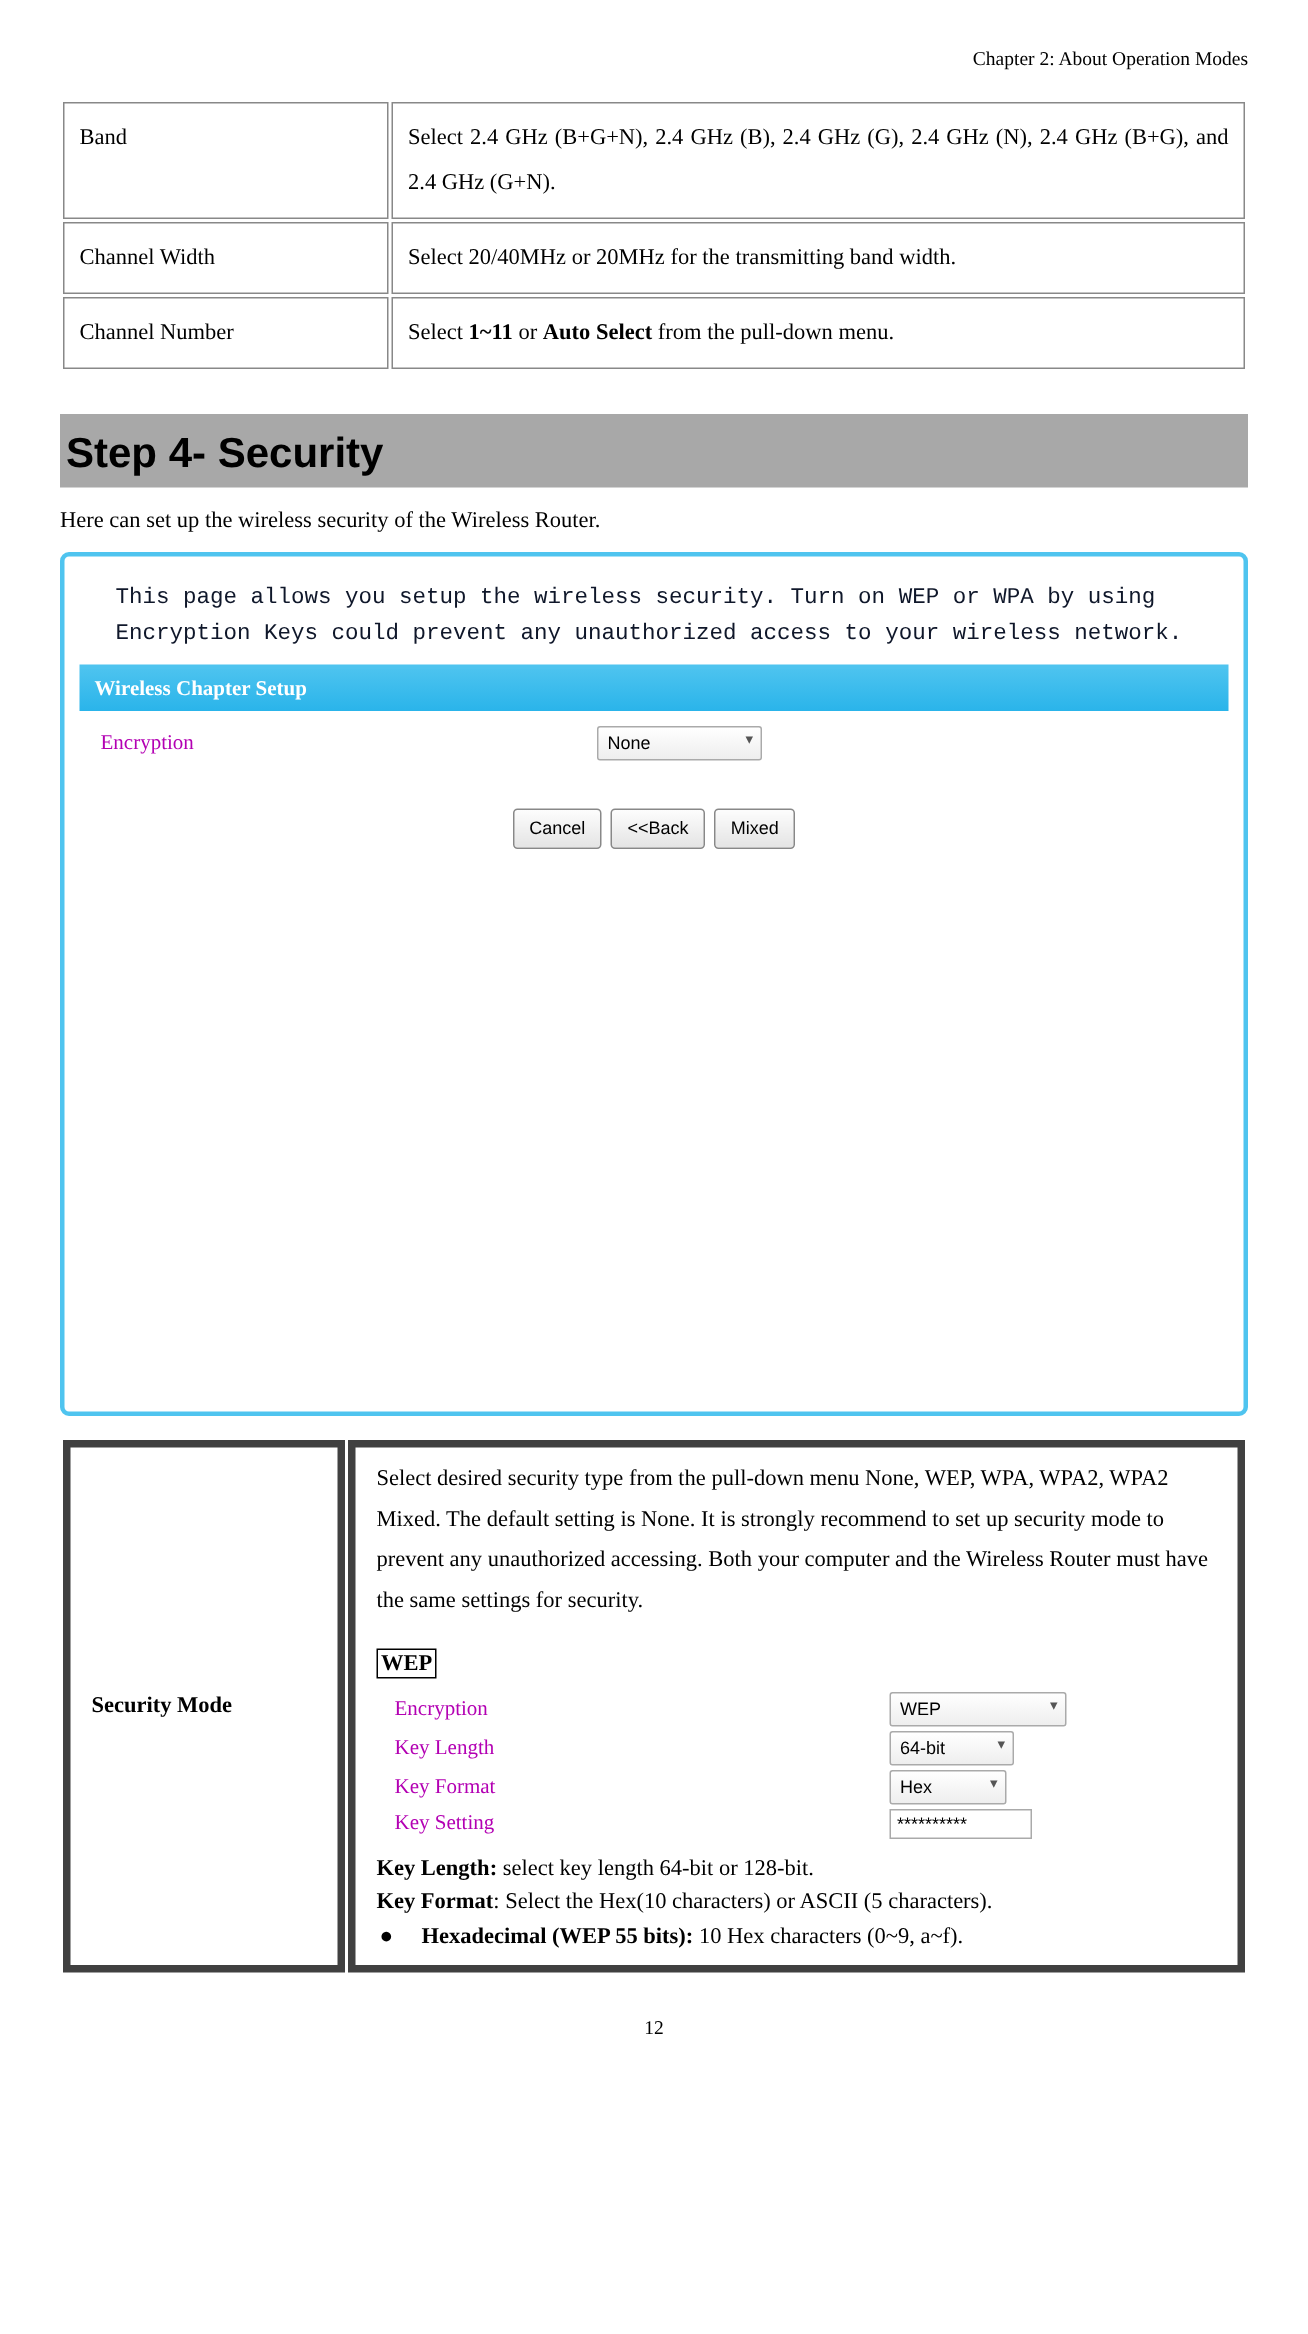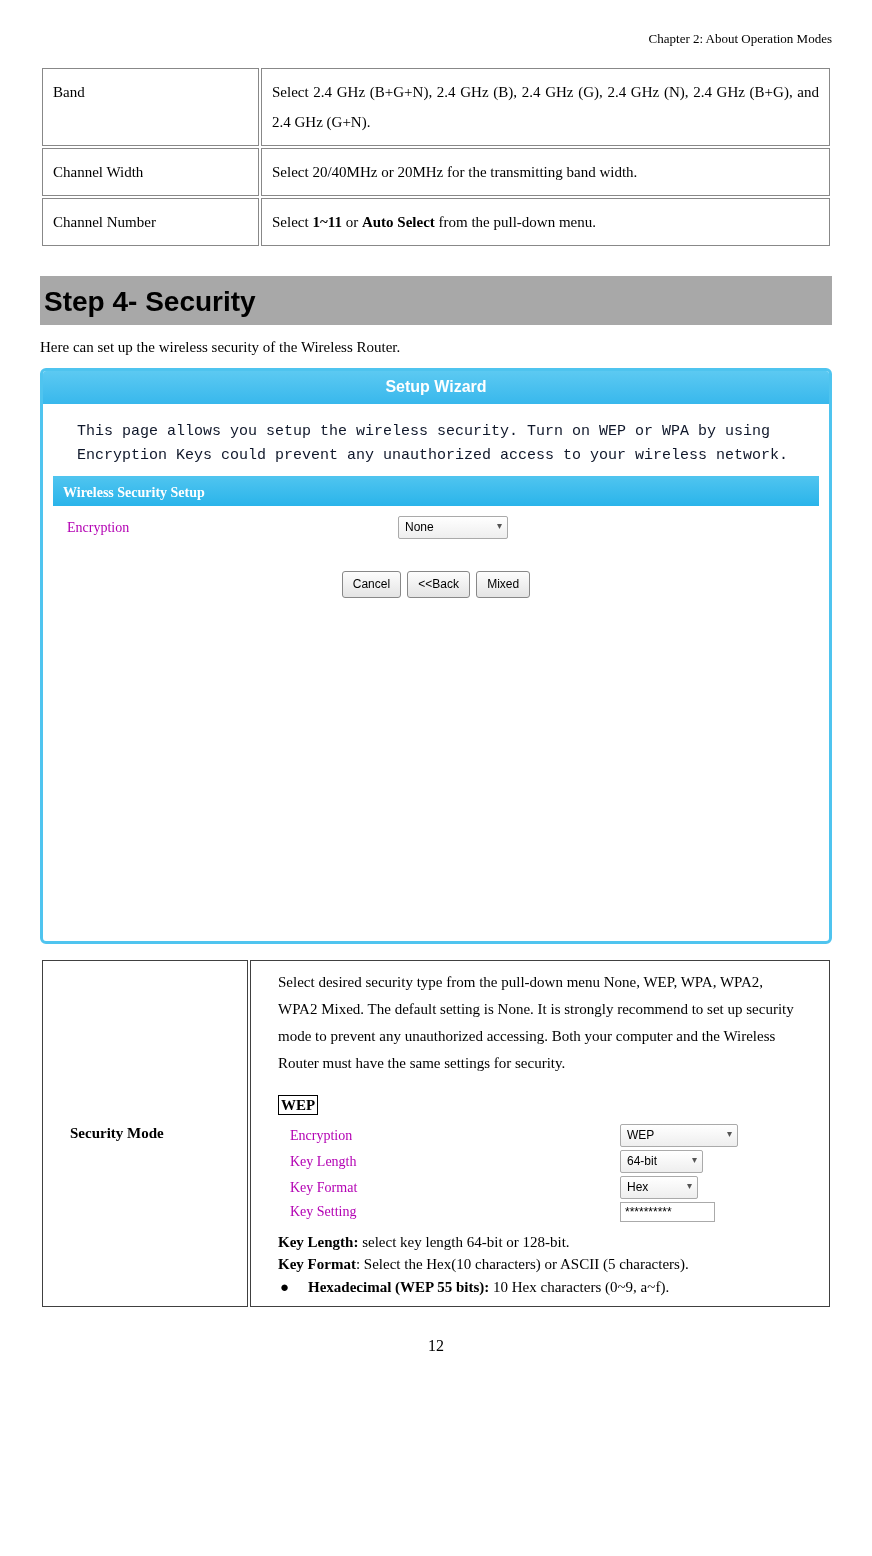--- a/index.html
+++ b/index.html
@@ -123,22 +123,22 @@
       background: linear-gradient(#fdfdfd, #e4e4e4);
       margin: 0 1px;
       font-family: Arial, sans-serif;
     }
     .sec-table {
       width: 100%;
       border-collapse: separate;
       border-spacing: 2px;
     }
     .sec-table td {
-      border: 1px solid #404040;
-      padding: 8px 27px;
+      border: 5px solid #404040;
+      padding: 8px 14px;
       vertical-align: middle;
     }
     .sec-table td.label {
       font-weight: bold;
       width: 150px;
     }
     .sec-desc {
       line-height: 1.8;
       margin-bottom: 18px;
     }
@@ -193,21 +193,21 @@
     .bullet-row {
       display: flex;
     }
     .bullet {
       width: 28px;
       padding-left: 2px;
     }
     .page-num {
       text-align: center;
       margin-top: 26px;
-      font-size: 16px;
+      font-size: 13px;
     }
     b { font-weight: bold; }
   </style>
 </head>
 <body>
 
 <div class="chapter-header">Chapter 2: About Operation Modes</div>
 
 <table class="def-table">
   <tbody>
@@ -226,23 +226,22 @@
     </td>
   </tr>
 </tbody>
   </table>
 
 <h2 class="step-heading">Step 4- Security</h2>
 
 <div class="body-text">Here can set up the wireless security of the Wireless Router.</div>
 
 <div class="wizard-box">
-  <div class="wizard-title">Setup Wizard</div>
   <div class="wizard-desc">This page allows you setup the wireless security. Turn on WEP or WPA by using Encryption Keys could prevent any unauthorized access to your wireless network.</div>
-  <div class="wizard-section-header">Wireless Security Setup</div>
+  <div class="wizard-section-header">Wireless Chapter Setup</div>
   <div class="wizard-form-row">
     <div class="wizard-label">Encryption</div>
     <div class="wizard-select">None</div>
   </div>
   <div class="wizard-buttons">
     <span class="wizard-btn">Cancel</span>
     <span class="wizard-btn">&lt;&lt;Back</span>
     <span class="wizard-btn">Mixed</span>
   </div>
 </div>

